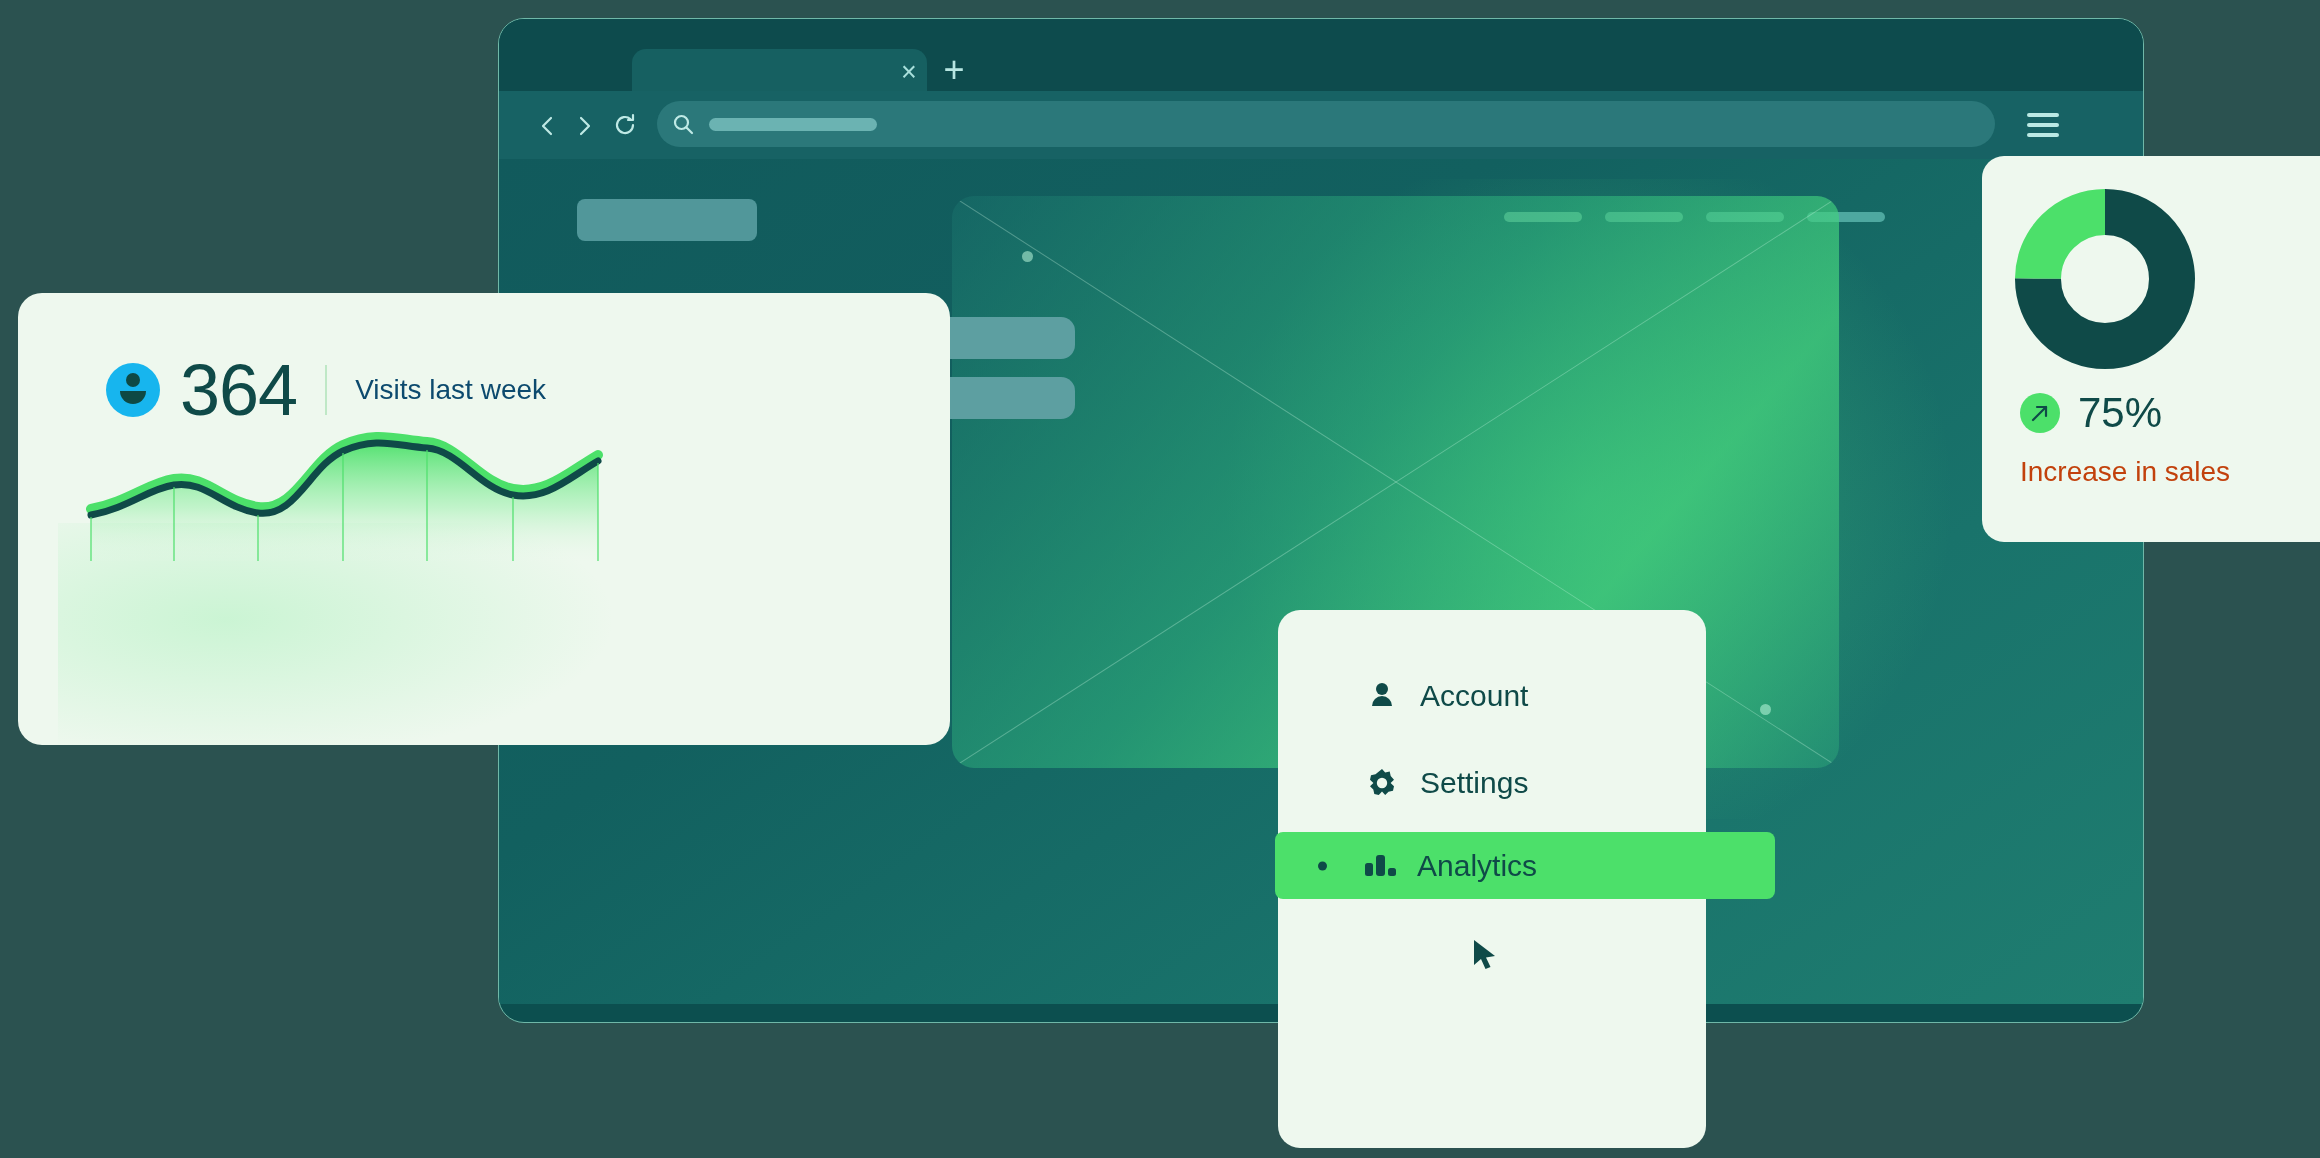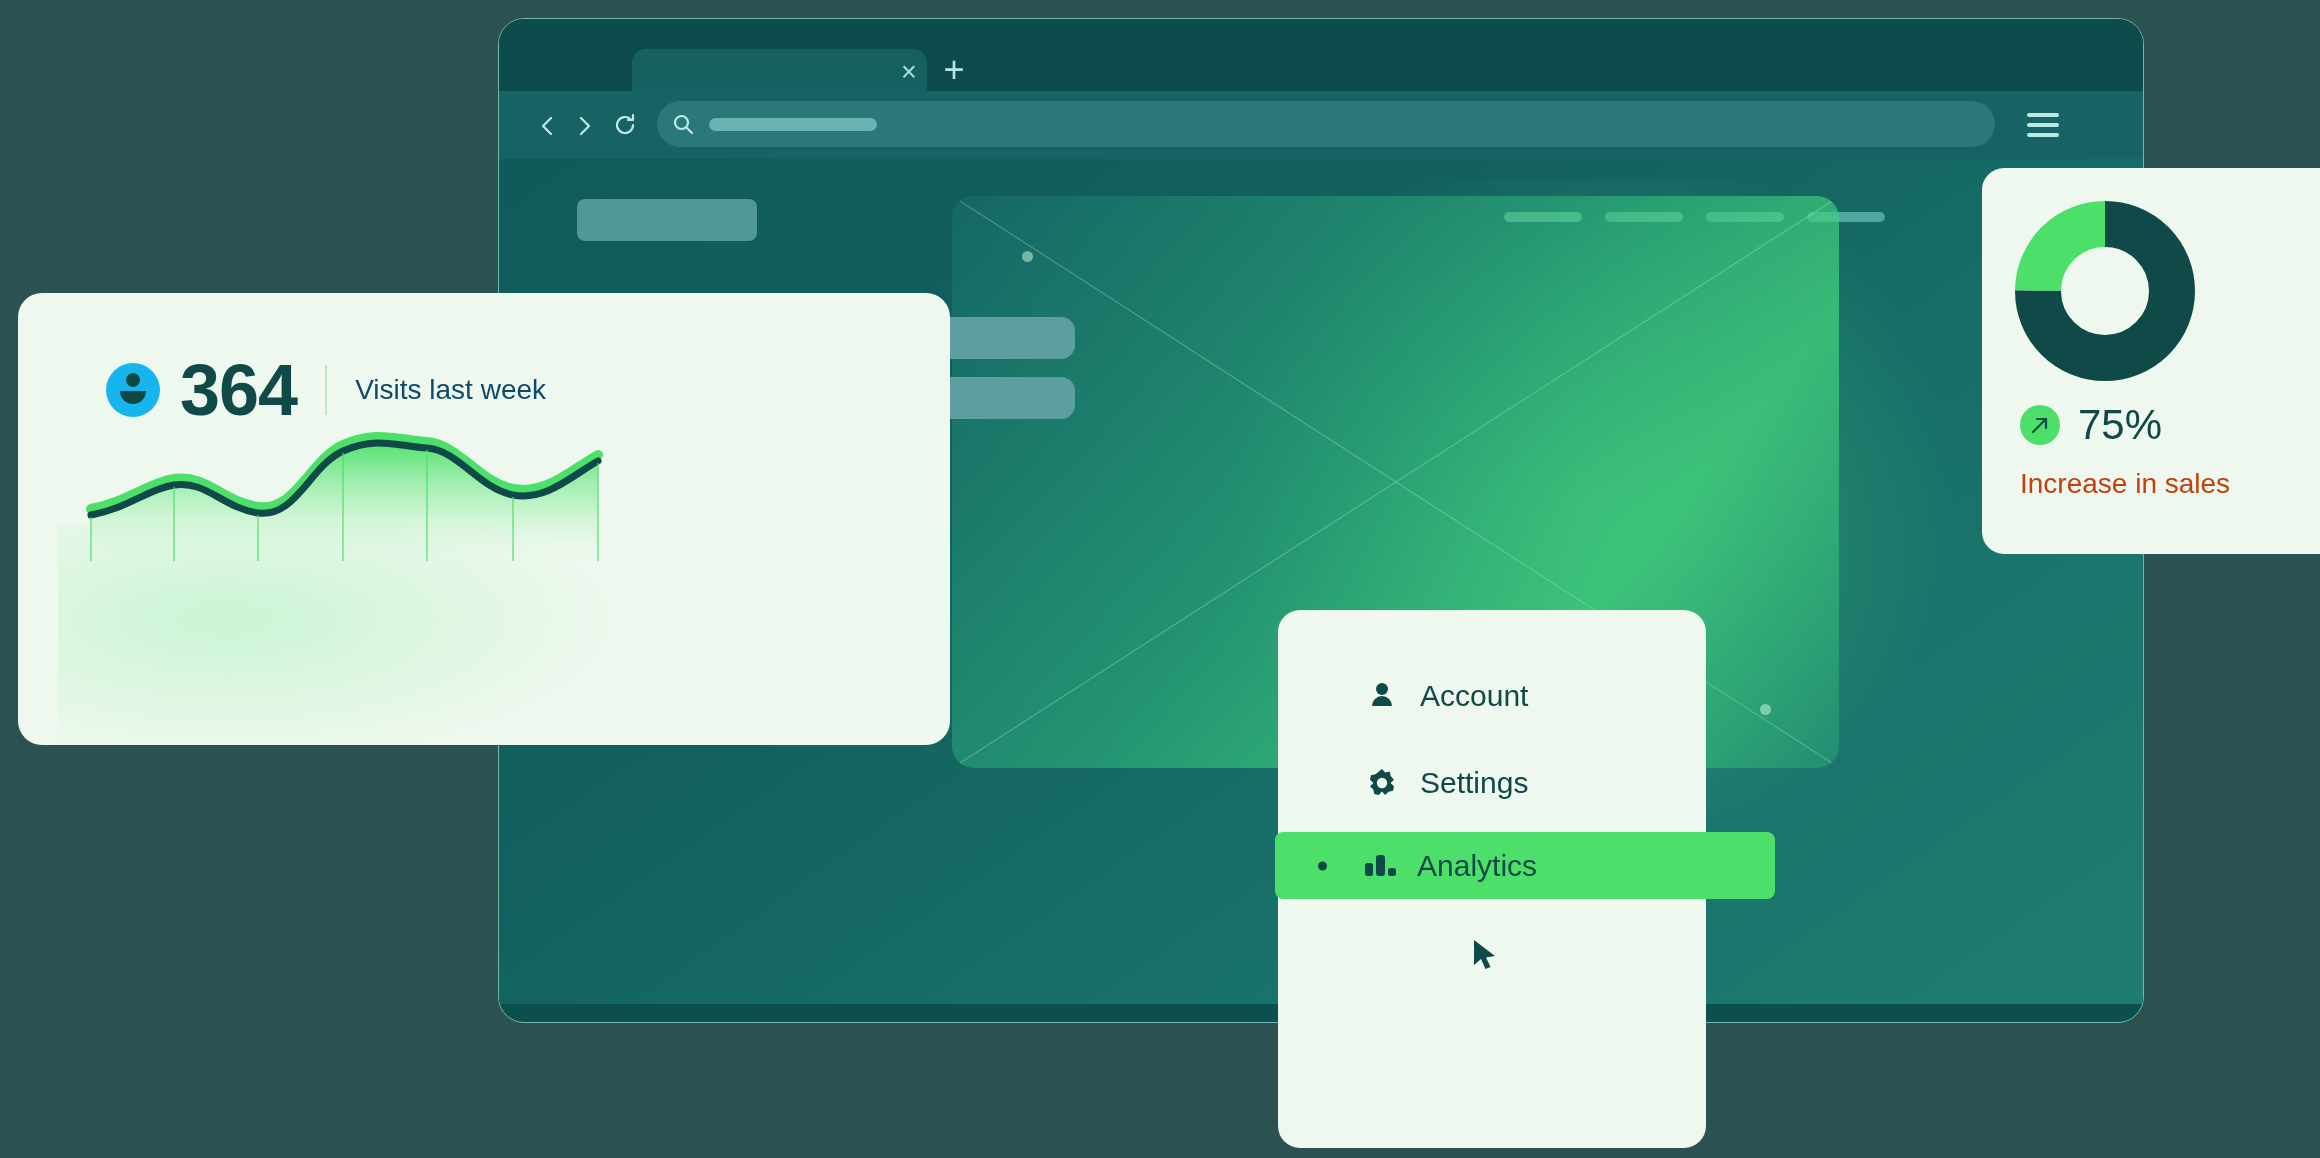--- a/index.html
+++ b/index.html
@@ -155,34 +155,34 @@
   .avatar-badge .av-head {
     position: absolute; left: 50%; top: 10px; transform: translateX(-50%);
     width: 14px; height: 14px; border-radius: 50%; background: #0e4944;
   }
   .avatar-badge .av-body {
     position: absolute; left: 50%; top: 28px; transform: translateX(-50%);
     width: 26px; height: 13px; border-radius: 0 0 13px 13px; background: #0e4944;
   }
   .visits-number {
     margin-left: 20px;
-    font-size: 72px; font-weight: 700; color: #0f4a48; letter-spacing: -1px;
+    font-size: 72px; font-weight: 400; color: #0f4a48; letter-spacing: -1px;
     line-height: 72px;
   }
   .visits-divider {
     width: 2px; height: 50px; background: #bfe8c6; margin: 0 28px;
   }
   .visits-label {
     font-size: 28px; color: #0c4a6e; font-weight: 400;
   }
   .chart-svg { position: absolute; left: 0; top: 0; }
 
   
   .donut-card {
-    position: absolute; left: 1982px; top: 168px;
+    position: absolute; left: 1982px; top: 156px;
     width: 338px; height: 386px;
     background: #eef8ee;
     border-radius: 22px 0 0 22px;
   }
   .donut-wrap { position: absolute; left: 32px; top: 32px; }
   .donut-stat {
     position: absolute; left: 38px; top: 236px;
     display: flex; align-items: center;
   }
   .trend-badge {

